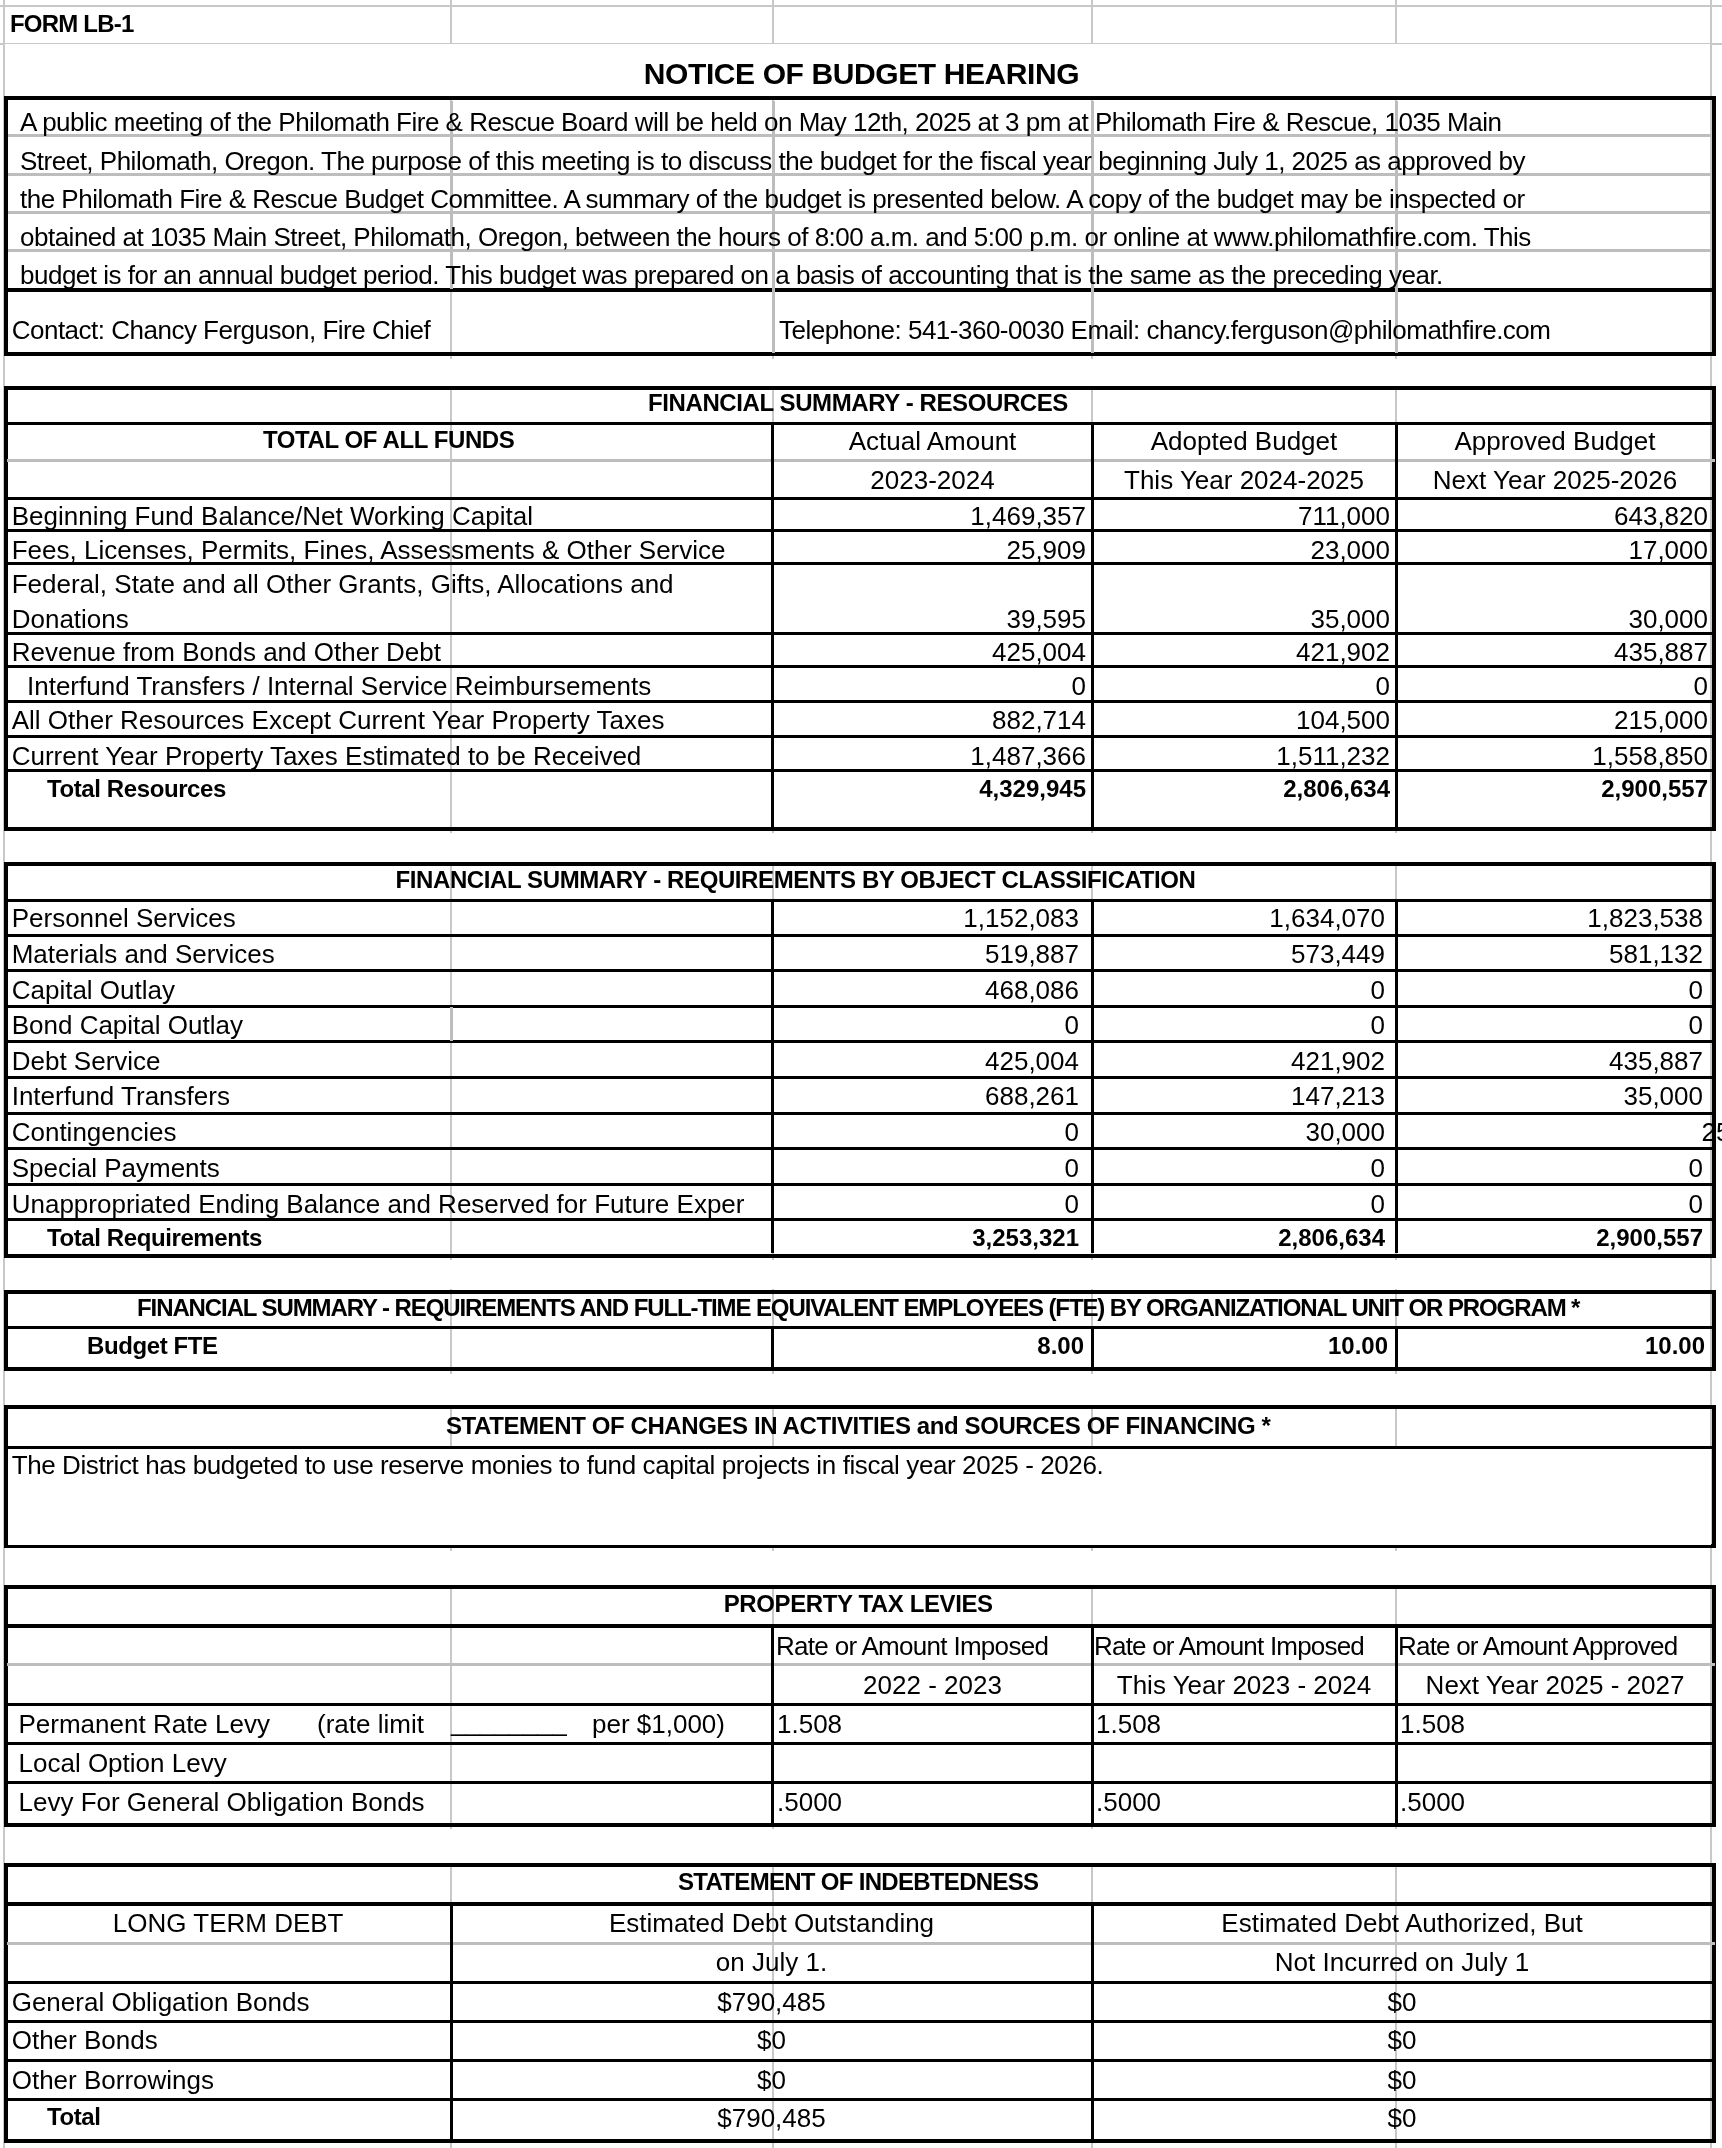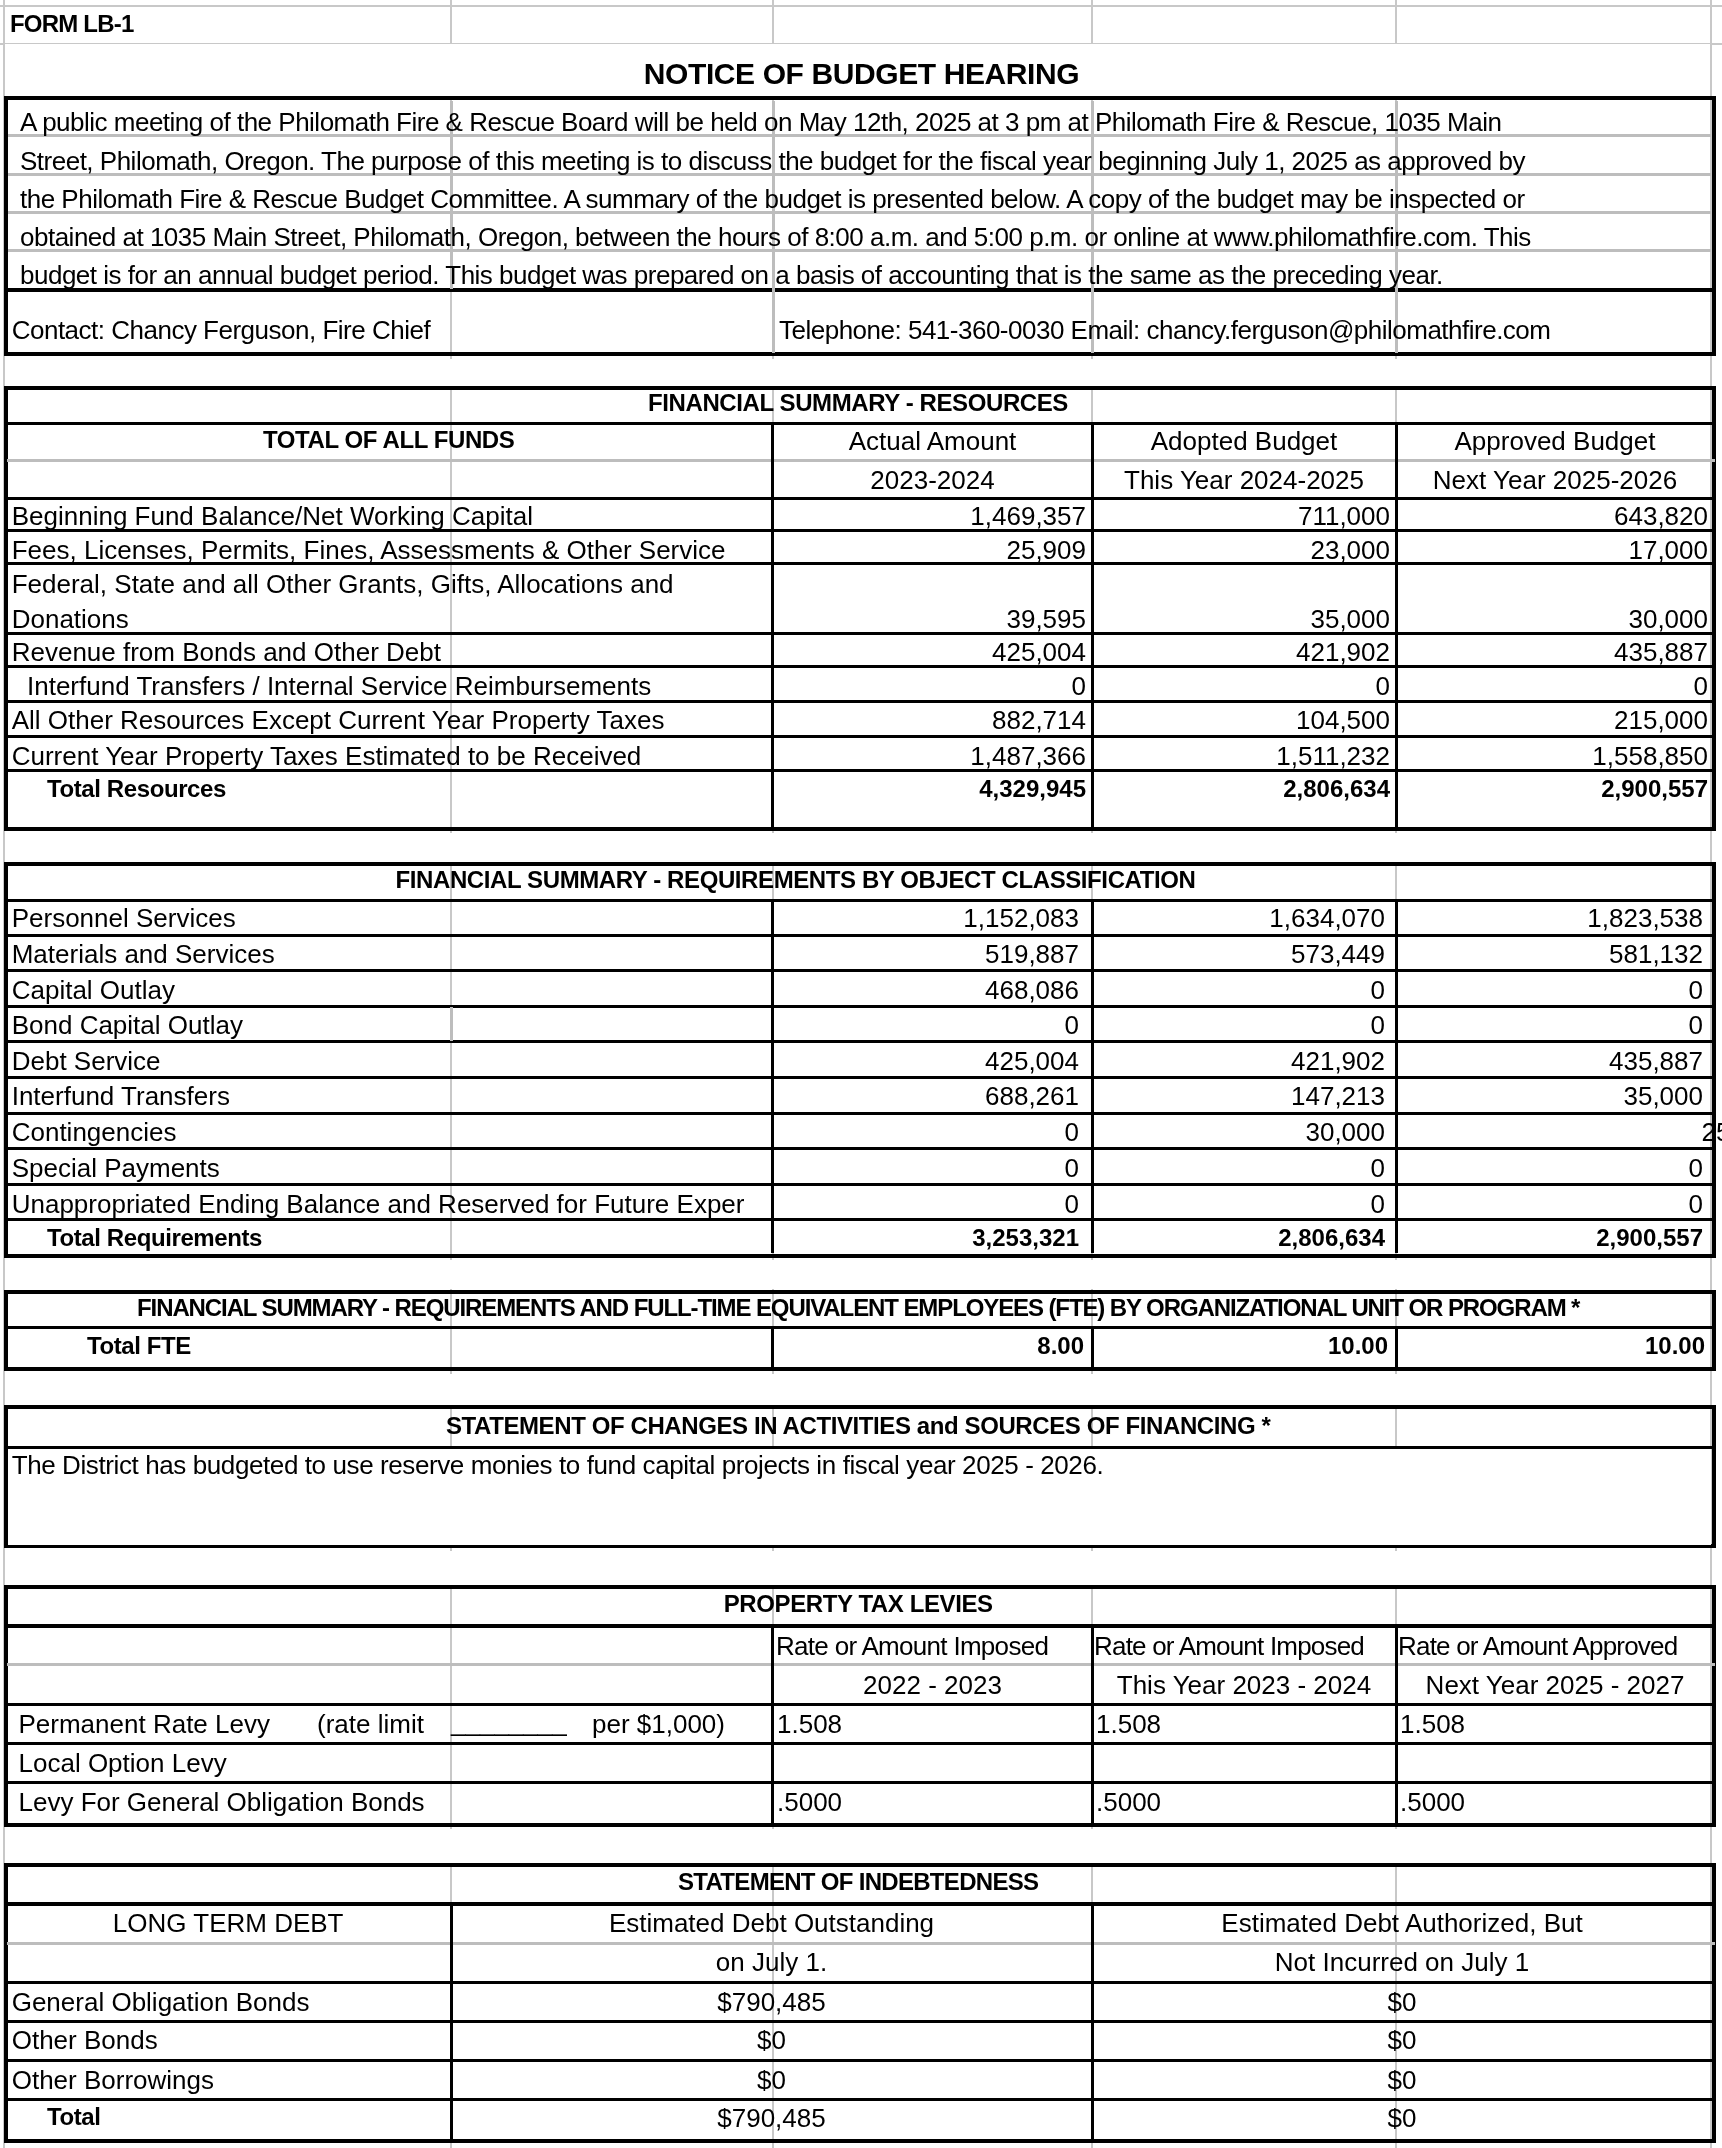--- a/index.html
+++ b/index.html
@@ -223,21 +223,21 @@
 </div>
 
 <div class="abs" style="left:5px;top:1260px;width:1705px;height:29px;background:#fff"></div>
 <div class="box" style="left:4.2px;top:1290px;width:1712px;height:81px;"></div>
 <div class="hline" style="left:6.7px;width:1708px;top:1326px"></div>
 <div class="vline" style="left:771px;top:1327px;height:40px"></div>
 <div class="vline" style="left:1091px;top:1327px;height:40px"></div>
 <div class="vline" style="left:1395px;top:1327px;height:40px"></div>
 <div class="txt bold center cond" style="left:6.7px;width:1703px;top:1296px;font-size:24px">FINANCIAL SUMMARY - REQUIREMENTS AND FULL-TIME EQUIVALENT EMPLOYEES (FTE) BY ORGANIZATIONAL UNIT OR PROGRAM *</div>
 <div>
-  <div class="txt bold" style="left:87px;top:1334px;font-size:24px;letter-spacing:-0.4px">Total FTE</div>
+  <div class="txt bold" style="left:87px;top:1334px;font-size:24px;letter-spacing:-0.4px">Budget FTE</div>
   <div class="txt bold right" style="left:774px;width:310px;top:1334px;font-size:24px">8.00</div>
   <div class="txt bold right" style="left:1093px;width:295px;top:1334px;font-size:24px">10.00</div>
   <div class="txt bold right" style="left:1398px;width:307px;top:1334px;font-size:24px">10.00</div>
 </div>
 
 <div class="abs" style="left:5px;top:1374px;width:1705px;height:32px;background:#fff"></div>
 <div class="box" style="left:4.2px;top:1405px;width:1712px;height:143px;"></div>
 <div class="hline" style="left:6.7px;width:1708px;top:1446px"></div>
 <div class="abs" style="left:8.4px;top:1449px;width:1703px;height:96px;background:#fff"></div>
 <div class="txt bold center" style="left:6.7px;width:1703px;top:1414px;font-size:24px;letter-spacing:-0.4px">STATEMENT OF CHANGES IN ACTIVITIES and SOURCES OF FINANCING *</div>

